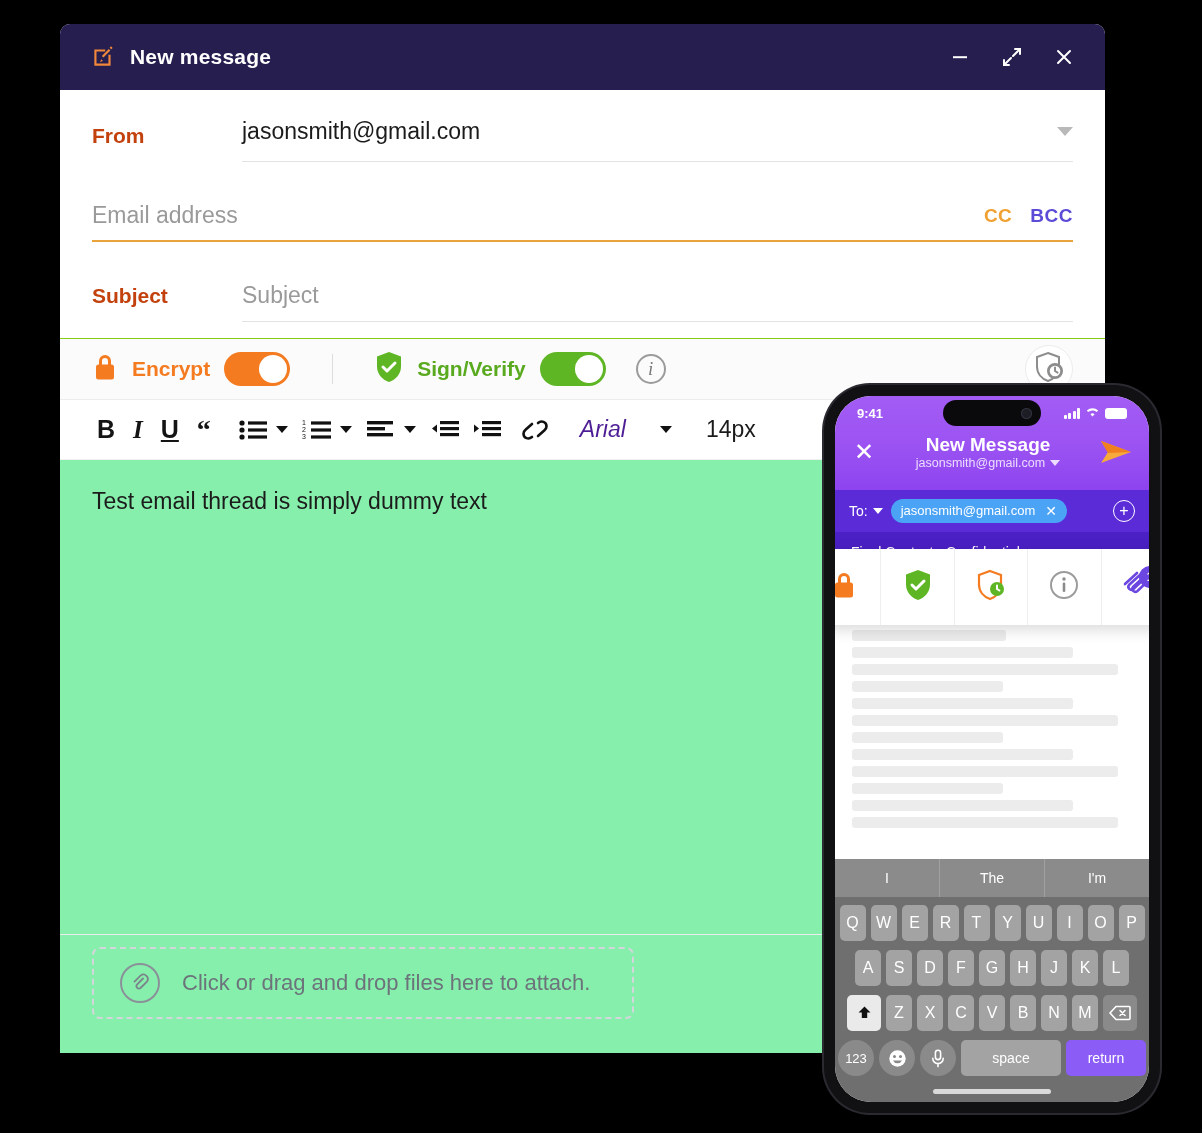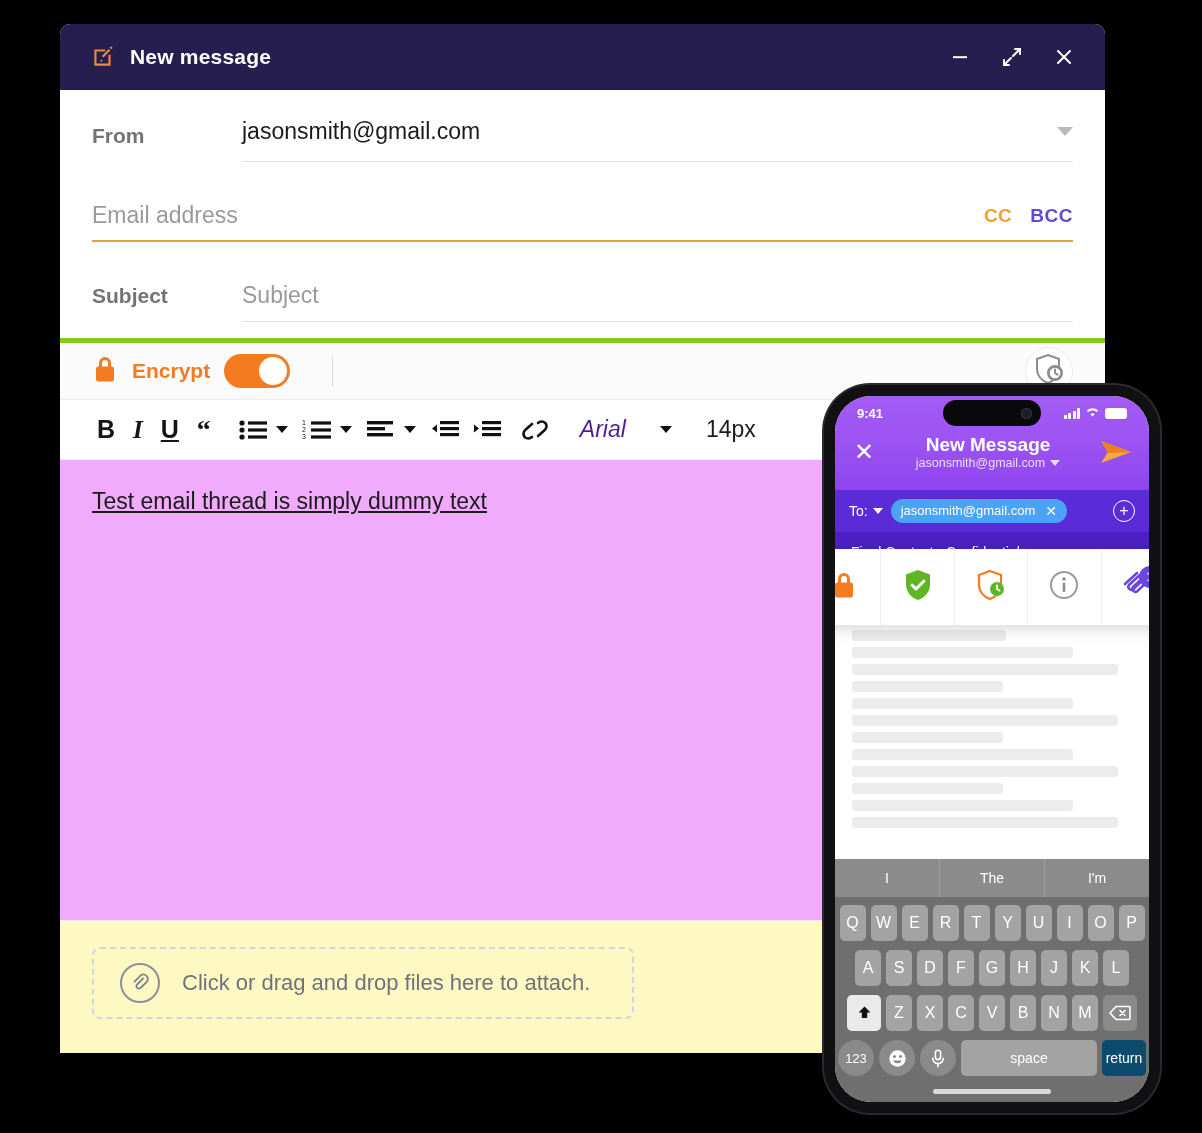--- a/index.html
+++ b/index.html
@@ -38,21 +38,21 @@
   }
 
   
   .fields { padding: 0 32px 0 32px; flex: 0 0 auto; }
   .field-row {
     display: flex; align-items: flex-end; position: relative;
     min-height: 64px;
   }
   .field-label {
     width: 150px; flex: 0 0 150px;
-    font-size: 21px; font-weight: bold; color: #737373;
+    font-size: 21px; font-weight: bold; color: #c2410c;
     padding-bottom: 14px;
   }
   .field-body {
     flex: 1 1 auto; position: relative;
     display: flex; align-items: center;
     padding-bottom: 12px;
     border-bottom: 1px solid #e3e3e3;
   }
   .field-body.active { border-bottom: 2px solid #e8a33d; padding-bottom: 11px; }
   .field-value { font-size: 23px; color: #1b1b1b; }
@@ -69,21 +69,21 @@
   #row-from .field-body { padding-bottom: 16px; }
   #row-to { margin-top: 16px; }
   #row-subject { margin-top: 16px; }
 
   
   .security-bar {
     display: flex; align-items: center;
     height: 62px; flex: 0 0 auto;
     padding: 0 32px; margin-top: 16px;
     background: #fbfbfc;
-    border-top: 5px solid #84cc16; border-bottom: 1px solid #ececec;
+    border-top: 1px solid #84cc16; border-bottom: 1px solid #ececec;
   }
   .sec-group { display: flex; align-items: center; gap: 14px; }
   .sec-label { font-size: 21px; font-weight: bold; }
   .sec-label.enc { color: #f47b20; }
   .sec-label.sign { color: #5aaa20; }
   .toggle {
     width: 66px; height: 34px; border-radius: 18px;
     position: relative; cursor: pointer; flex: 0 0 auto;
   }
   .toggle.on-orange { background: #f47b20; }
@@ -121,26 +121,26 @@
   .fmt-ico { padding: 0 6px; }
   .mini-caret {
     width:0;height:0;border-left:6px solid transparent;border-right:6px solid transparent;
     border-top:7px solid #111; margin: 0 8px 0 2px; cursor:pointer;
   }
   .font-name { font-size: 23px; color: #4c1d95; margin-left: 24px; font-style: italic; }
   .font-size { font-size: 23px; color: #1b1b1b; margin-left: 26px; }
 
   
   .compose-body {
-    flex: 1 1 auto; background: #f0abfc; padding: 28px 32px;
-    font-size: 23px; color: #1b1b1b; overflow: hidden; text-decoration: underline;
+    flex: 1 1 auto; background: #86efac; padding: 28px 32px;
+    font-size: 23px; color: #1b1b1b; overflow: hidden;
   }
   
   .compose-footer {
-    flex: 0 0 auto; background: #fef9c3; padding: 26px 32px 34px 32px;
+    flex: 0 0 auto; background: #86efac; padding: 12px 32px 34px 32px;
     border-top: 1px solid #ececec;
   }
   .dropzone {
     height: 72px; border: 2px dashed #d3d7db; border-radius: 8px;
     display: flex; align-items: center; gap: 22px; padding: 0 26px;
     max-width: 542px; cursor: pointer; background: transparent;
   }
   .clip-circle {
     width: 40px; height: 40px; border-radius: 50%; border: 2px solid #8b9199;
     display: flex; align-items: center; justify-content: center; color:#7d838b;
@@ -251,21 +251,21 @@
   .key {
     background: #a3a3a3; color: #fff; border-radius: 5px;
     height: 36px; width: 26px; display:flex; align-items:center; justify-content:center;
     font-size: 16px; cursor: pointer;
   }
   .key.wide { width: 34px; }
   .key.light { background: #eaeaea; color: #222; }
   .key.dark { background: #8a8a8a; }
   .key.space { flex: 1 1 auto; width: auto; background: #a3a3a3; font-size: 14px; }
   .key.spec { width: 36px; font-size: 13px; border-radius: 18px; }
-  .key.ret { width: 44px; font-size: 14px; background:#0c4a6e;}
+  .key.ret { width: 80px; font-size: 14px; background:#8b5cf6;}
   .kb-home { display:flex; justify-content:center; padding: 4px 0 2px 0;}
   .home-ind { width: 118px; height: 5px; border-radius: 3px; background: #d9d9d9; }
 </style>
 </head>
 <body>
 
 <div class="stage">
 
   <div class="desktop-window">
 
@@ -338,20 +338,33 @@
           </svg>
         </span>
         <span class="sec-label enc">Encrypt</span>
         <span class="toggle on-orange">
             <span class="knob"></span>
           </span>
       </div>
 
       <div class="sec-divider"></div>
 
+      <div class="sec-group">
+        <span>
+          <svg width="28" height="32" viewBox="0 0 28 32">
+            <path d="M14 1l12 4.5v10c0 7.5-5.2 13.2-12 15.5C7.2 28.7 2 23 2 15.5v-10z" fill="#5fb624"></path>
+            <path d="M8 16l4 4 8-8" stroke="#fff" stroke-width="3" fill="none" stroke-linecap="round" stroke-linejoin="round"></path>
+          </svg>
+        </span>
+        <span class="sec-label sign">Sign/Verify</span>
+        <span class="toggle on-green">
+            <span class="knob"></span>
+          </span>
+        <span class="info-circle">i</span>
+      </div>
 
       <div class="expire-btn">
         <span>
           <svg width="30" height="32" viewBox="0 0 30 32" fill="none" stroke="#8d8d8d" stroke-width="2">
             <path d="M14 2l11 4v9.5c0 7-4.8 12.3-11 14.5C7.8 27.8 3 22.5 3 15.5V6z"></path>
             <circle cx="21" cy="20" r="7" fill="#fff"></circle>
             <circle cx="21" cy="20" r="6.3"></circle>
             <path d="M21 16.6V20l2.6 1.6" stroke-linecap="round"></path>
           </svg>
         </span>

